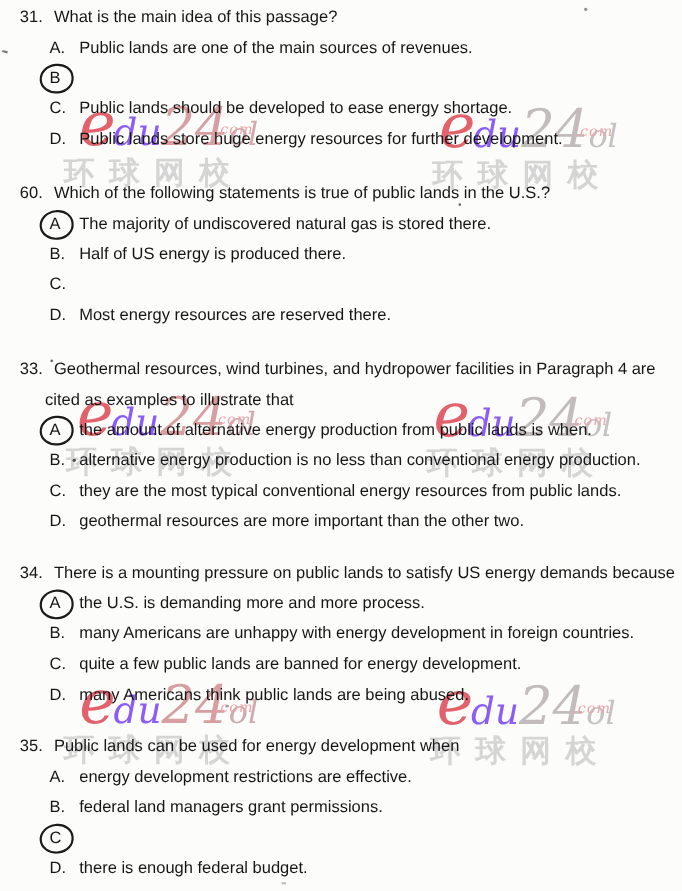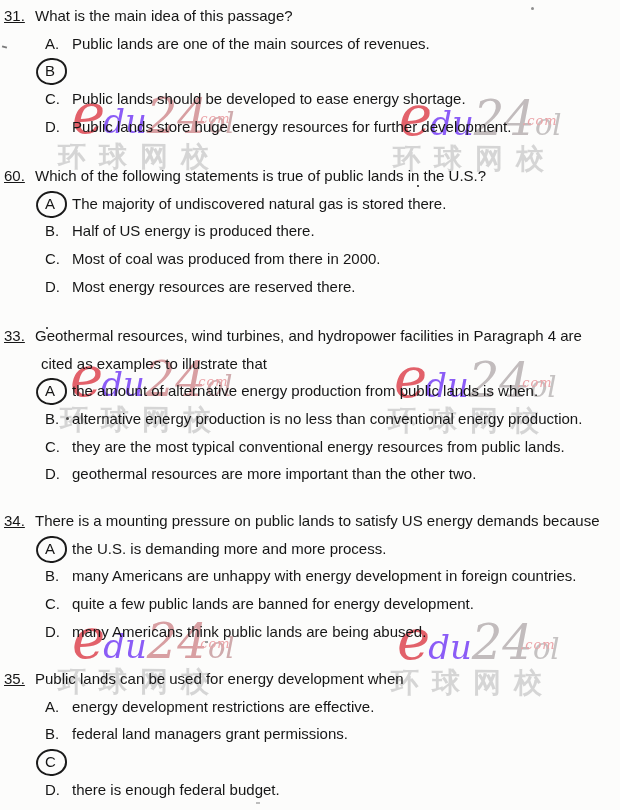--- a/index.html
+++ b/index.html
@@ -24,21 +24,21 @@
   .wm-com{ position:absolute; font-size:13px; right:4px; bottom:-5px;
            letter-spacing:1px; color:#eba3a7; }
   .wm-cn { margin-top:4px; font-size:28px; letter-spacing:13px; white-space:nowrap;
            color:#c9c9c9; font-family:"DejaVu Sans",sans-serif; font-weight:bold; opacity:.75; }
   .wm.grayish .wm-24 { color:#c2bcbd; }
   .wm.grayish .wm-ol { color:#c5c2c2; }
 
   
   .q { position:absolute; left:0; width:620px; z-index:2; }
   .line { height:27.7px; line-height:27.7px; display:flex; white-space:nowrap; }
-  .qnum  { margin-left:4px; width:31px; flex:none;text-decoration:underline; }
+  .qnum  { margin-left:18px; width:31px; flex:none; }
   .cont  { padding-left:41px; }
   .opt   { padding-left:45px; }
   .letter{ width:27px; flex:none; position:relative; }
   .letter.circled::after {
     content:''; position:absolute; left:-9px; top:1px;
     width:27px; height:23px;
     border:2px solid #1b1b1b; border-radius:52% 48% 50% 50%;
     transform:rotate(-5deg);
   }
 
@@ -110,21 +110,20 @@
   <div class="line opt">
       <span class="letter circled">A</span>
       <span class="otext">The majority of undiscovered natural gas is stored there.</span>
     </div>
   <div class="line opt">
       <span class="letter">B.</span>
       <span class="otext">Half of US energy is produced there.</span>
     </div>
   <div class="line opt">
       <span class="letter">C.</span>
-      <span class="otext">Most of coal was produced from there in 2000.</span>
     </div>
   <div class="line opt">
       <span class="letter">D.</span>
       <span class="otext">Most energy resources are reserved there.</span>
     </div>
 </div>
 
 <div class="q" style="top:322px">
   <div class="line">
     <span class="qnum">33.</span>

